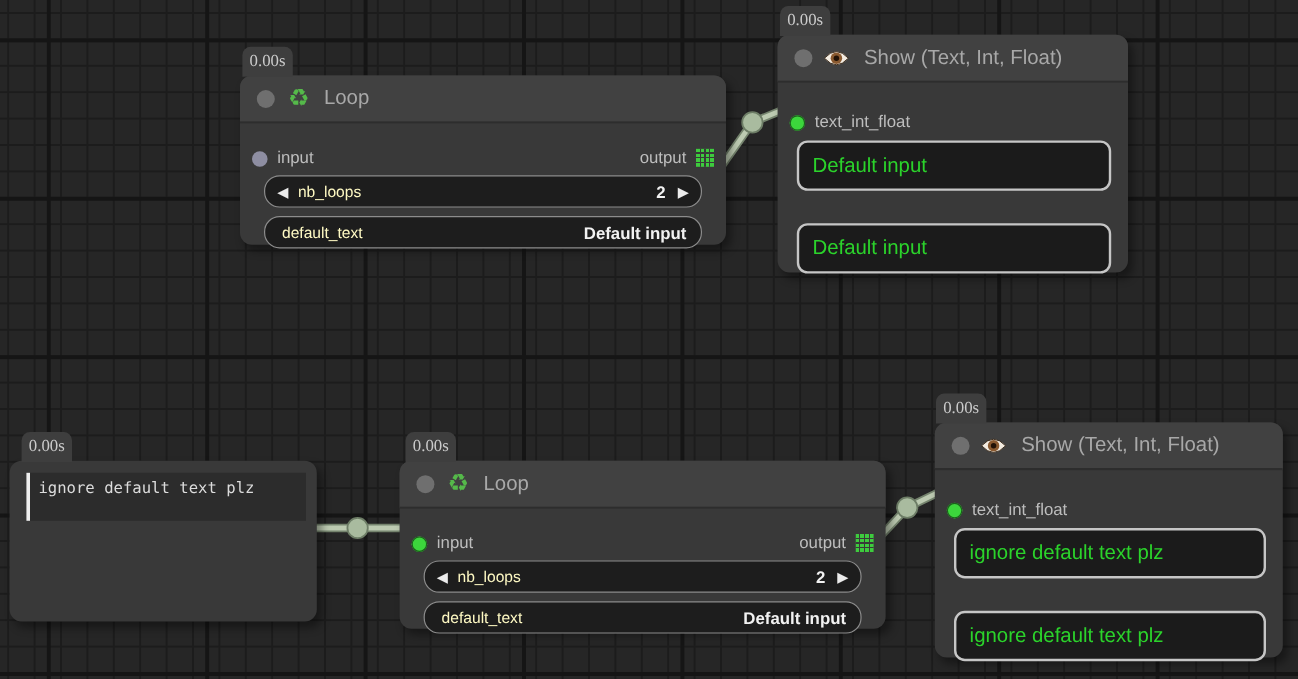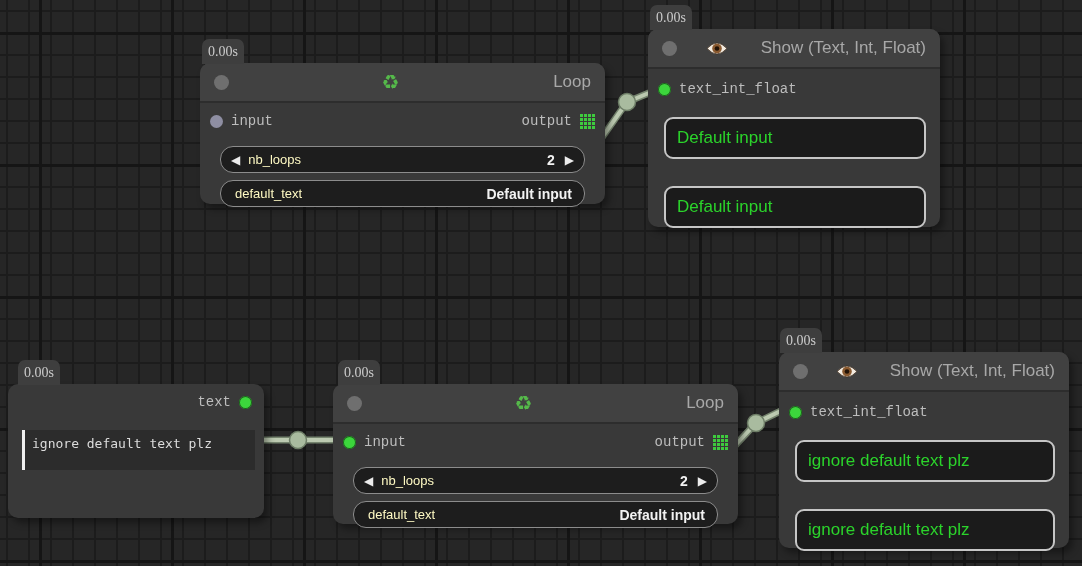--- a/index.html
+++ b/index.html
@@ -20,26 +20,26 @@
     position:absolute;z-index:2;background:#393939;border-radius:10px;
     box-shadow:4px 5px 7px rgba(0,0,0,.38);
   }
   .badge{
     position:absolute;top:-24px;height:25px;line-height:25px;
     background:#3e3e3e;color:#cbcbcb;border-radius:7px 7px 0 0;
     font-family:"Liberation Serif", serif;font-size:14px;padding:0 6px;
   }
   .header{
     height:38px;display:flex;align-items:center;gap:9px;padding:0 14px;
-    background:#414141;border-radius:10px 10px 0 0;border-bottom:2px solid #2d2d2d;justify-content:space-between;
+    background:#414141;border-radius:10px 10px 0 0;border-bottom:2px solid #2d2d2d;
   }
   .hcircle{width:15px;height:15px;border-radius:50%;background:#6f6f6f;flex:0 0 auto;}
   .title{color:#a8a8a8;font-size:17px;white-space:nowrap;margin-left:3px;}
   .recycle{color:#55b94a;font-size:20px;line-height:20px;margin-left:2px;}
-  .io-row{display:flex;align-items:center;height:36px;padding:0 10px;font-family:Liberation Mono, monospace;}
+  .io-row{display:flex;align-items:flex-end;height:36px;padding:0 10px;}
   .show .io-row{height:40px;}
   .socket{width:13px;height:13px;border-radius:50%;flex:0 0 auto;}
   .socket.connected{background:#3cd63c;box-shadow:0 0 0 1px #1c5f1c inset;}
   .socket.idle{background:#8e8ea2;}
   .io-label{color:#bdbdbd;font-size:14px;margin:0 8px;white-space:nowrap;}
   .spacer{flex:1;}
   .grid-icon{
     width:15px;height:15px;flex:0 0 auto;background-color:#3ecb3e;
     background-image:
       repeating-linear-gradient(90deg, transparent 0 3px, #393939 3px 4px),
@@ -131,25 +131,20 @@
   <div class="io-row">
     <span class="socket connected"></span>
     <span class="io-label">text_int_float</span>
   </div>
   <div class="display-box first">Default input</div>
   <div class="display-box second">Default input</div>
 </div>
 
 <div class="node" style="left:8px;top:384px;width:256px;height:134px;">
   <div class="badge" style="left:10px;">0.00s</div>
-  <div class="io-row">
-    <span class="spacer"></span>
-    <span class="io-label">text</span>
-    <span class="socket connected" style="margin-right:2px;"></span>
-  </div>
   <div class="textarea">ignore default text plz</div>
 </div>
 
 <div class="node" style="left:333px;top:384px;width:405px;height:140px;">
   <div class="badge" style="left:5px;">0.00s</div>
   <div class="header">
     <span class="hcircle"></span>
     <span class="recycle">♻</span>
     <span class="title">Loop</span>
   </div>

